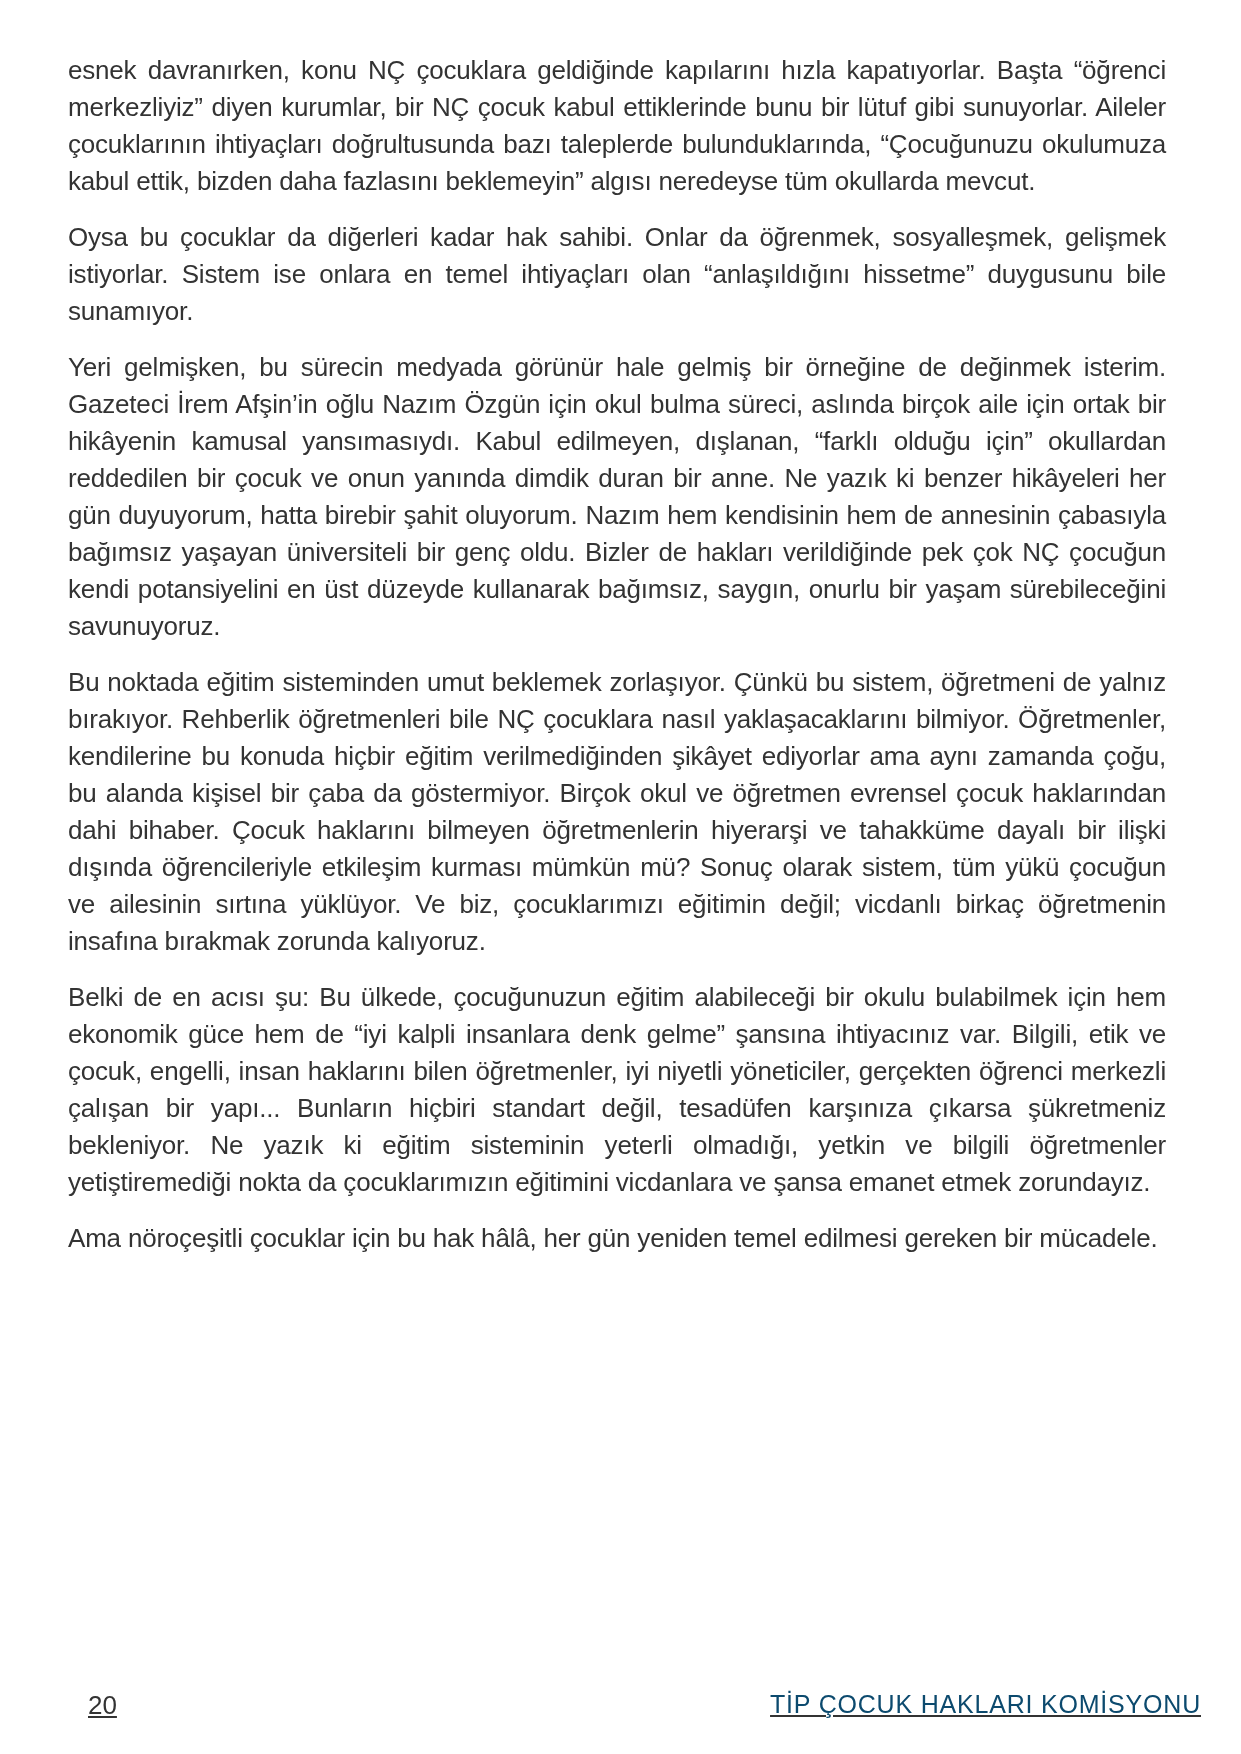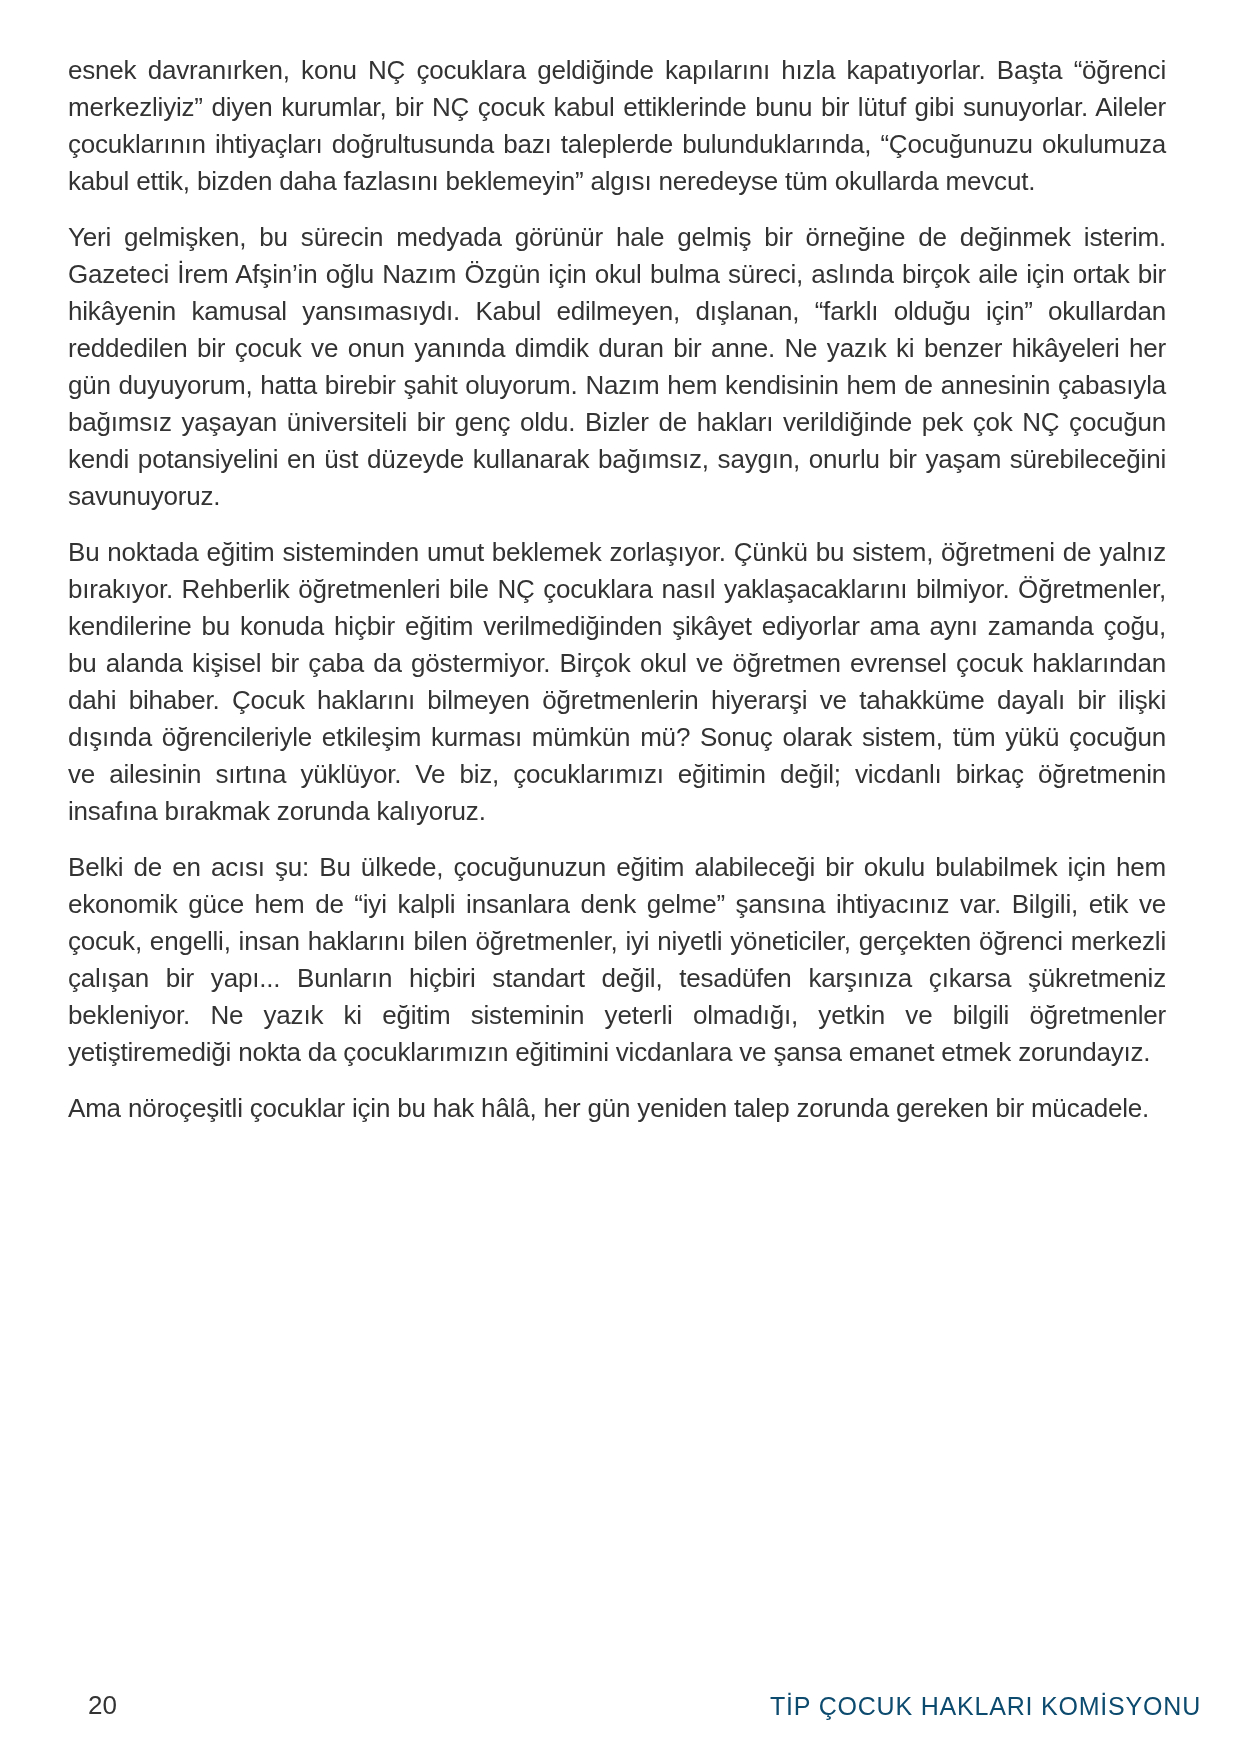--- a/index.html
+++ b/index.html
@@ -31,44 +31,46 @@
     letter-spacing: -0.2px;
     color: #333333;
   }
   .footer {
     position: absolute;
     top: 1690px;
     left: 68px;
     right: 76px;
     display: flex;
     justify-content: space-between;
-    align-items: flex-end;
+    align-items: flex-start;
+    text-decoration: underline;
   }
   .page-number {
     font-size: 26px;
     padding-left: 20px;
     color: #333333;
   }
   .running-title {
     font-size: 25px;
     letter-spacing: 0.8px;
     color: #0c4a6e;
   }
 </style>
 </head>
 <body>
 
 <div class="page">
 
   <main class="content">
     <p class="para">esnek davranırken, konu NÇ çocuklara geldiğinde kapılarını hızla kapatıyorlar. Başta “öğrenci merkezliyiz” diyen kurumlar, bir NÇ çocuk kabul ettiklerinde bunu bir lütuf gibi sunuyorlar. Aileler çocuklarının ihtiyaçları doğrultusunda bazı taleplerde bulunduklarında, “Çocuğunuzu okulumuza kabul ettik, bizden daha fazlasını beklemeyin” algısı neredeyse tüm okullarda mevcut.</p>
+    <p class="para">Oysa bu çocuklar da diğerleri kadar hak sahibi. Onlar da öğrenmek, sosyalleşmek, gelişmek istiyorlar. Sistem ise onlara en temel ihtiyaçları olan “anlaşıldığını hissetme” duygusunu bile sunamıyor.</p>
     <p class="para">Yeri gelmişken, bu sürecin medyada görünür hale gelmiş bir örneğine de değinmek isterim. Gazeteci İrem Afşin’in oğlu Nazım Özgün için okul bulma süreci, aslında birçok aile için ortak bir hikâyenin kamusal yansımasıydı. Kabul edilmeyen, dışlanan, “farklı olduğu için” okullardan reddedilen bir çocuk ve onun yanında dimdik duran bir anne. Ne yazık ki benzer hikâyeleri her gün duyuyorum, hatta birebir şahit oluyorum. Nazım hem kendisinin hem de annesinin çabasıyla bağımsız yaşayan üniversiteli bir genç oldu. Bizler de hakları verildiğinde pek çok NÇ çocuğun kendi potansiyelini en üst düzeyde kullanarak bağımsız, saygın, onurlu bir yaşam sürebileceğini savunuyoruz.</p>
     <p class="para">Bu noktada eğitim sisteminden umut beklemek zorlaşıyor. Çünkü bu sistem, öğretmeni de yalnız bırakıyor. Rehberlik öğretmenleri bile NÇ çocuklara nasıl yaklaşacaklarını bilmiyor. Öğretmenler, kendilerine bu konuda hiçbir eğitim verilmediğinden şikâyet ediyorlar ama aynı zamanda çoğu, bu alanda kişisel bir çaba da göstermiyor. Birçok okul ve öğretmen evrensel çocuk haklarından dahi bihaber. Çocuk haklarını bilmeyen öğretmenlerin hiyerarşi ve tahakküme dayalı bir ilişki dışında öğrencileriyle etkileşim kurması mümkün mü? Sonuç olarak sistem, tüm yükü çocuğun ve ailesinin sırtına yüklüyor. Ve biz, çocuklarımızı eğitimin değil; vicdanlı birkaç öğretmenin insafına bırakmak zorunda kalıyoruz.</p>
     <p class="para">Belki de en acısı şu: Bu ülkede, çocuğunuzun eğitim alabileceği bir okulu bulabilmek için hem ekonomik güce hem de “iyi kalpli insanlara denk gelme” şansına ihtiyacınız var. Bilgili, etik ve çocuk, engelli, insan haklarını bilen öğretmenler, iyi niyetli yöneticiler, gerçekten öğrenci merkezli çalışan bir yapı... Bunların hiçbiri standart değil, tesadüfen karşınıza çıkarsa şükretmeniz bekleniyor. Ne yazık ki eğitim sisteminin yeterli olmadığı, yetkin ve bilgili öğretmenler yetiştiremediği nokta da çocuklarımızın eğitimini vicdanlara ve şansa emanet etmek zorundayız.</p>
-    <p class="para">Ama nöroçeşitli çocuklar için bu hak hâlâ, her gün yeniden talep zorunda gereken bir mücadele.</p>
+    <p class="para">Ama nöroçeşitli çocuklar için bu hak hâlâ, her gün yeniden temel edilmesi gereken bir mücadele.</p>
   </main>
 
   <footer class="footer">
     <span class="page-number">20</span>
     <span class="running-title">TİP ÇOCUK HAKLARI KOMİSYONU</span>
   </footer>
 
 </div>
 
 </body></html>

